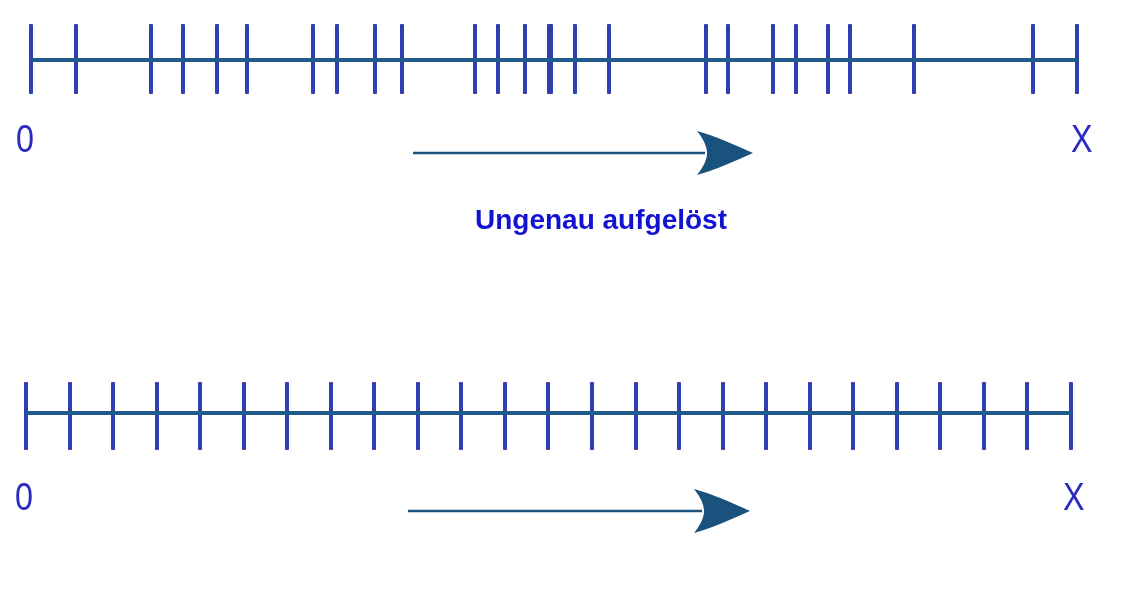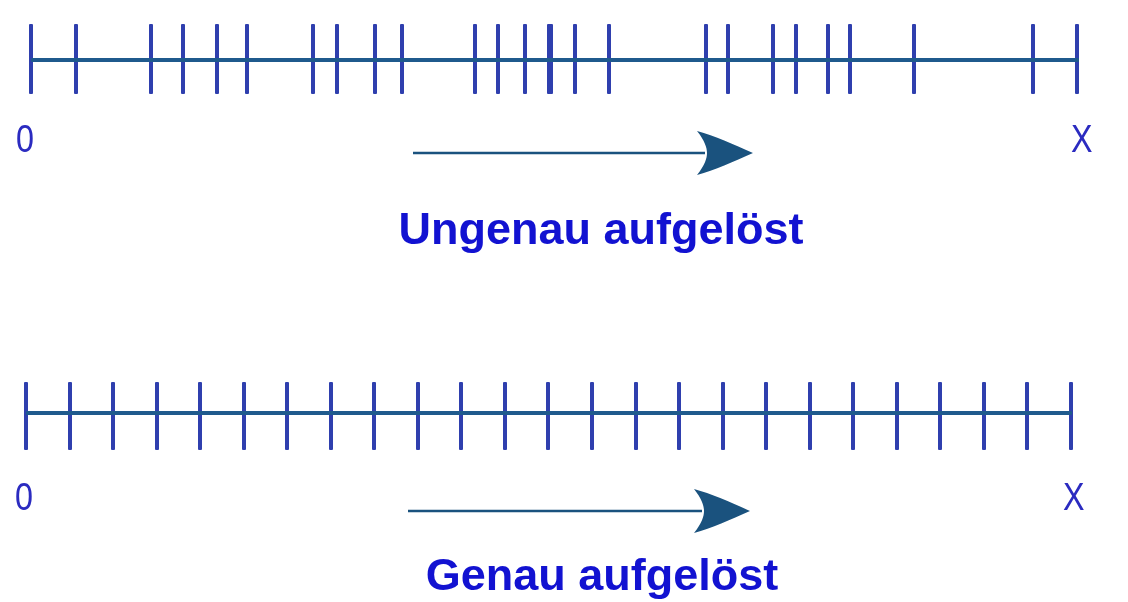--- a/index.html
+++ b/index.html
@@ -29,21 +29,21 @@
     position: absolute;
     font-size: 38px;
     font-weight: 400;
     line-height: 1;
     transform: scaleX(0.85);
     transform-origin: left top;
     white-space: nowrap;
   }
   .caption {
     position: absolute;
-    font-size: 45px;
+    font-size: 28px;
     font-weight: 700;
     line-height: 1;
     white-space: nowrap;
     transform: translateX(-50%);
   }
   .arrow { position: absolute; overflow: visible; }
 </style>
 </head>
 <body>
 
@@ -115,16 +115,15 @@
         <div class="tick" style="left: 1025.25px; top: 382px; width: 3.5px; height: 68px; background: rgb(47, 63, 174);"></div>
         <div class="tick" style="left: 1069.25px; top: 382px; width: 3.5px; height: 68px; background: rgb(47, 63, 174);"></div>
       </div>
     <div class="axis" style="left: 26px; width: 1046px; top: 411px; background: rgb(31, 90, 141);"></div>
     <div class="endpoint ep-zero" style="left: 15px; top: 478px; color: rgb(43, 43, 192);">0</div>
     <div class="endpoint ep-x" style="left: 1063px; top: 478px; color: rgb(43, 43, 192);">X</div>
     <svg class="arrow" width="342" height="48" viewBox="0 0 342 48" style="left: 408px; top: 487px;">
         <line x1="0" y1="24" x2="294" y2="24" stroke="#1a527e" stroke-width="2.5"></line>
         <path d="M 342 24 C 322 15, 304 7, 286 2 C 294 12, 296 19, 296 24 C 296 29, 294 36, 286 46 C 304 41, 322 33, 342 24 Z" fill="#1a527e"></path>
       </svg>
-    <div class="caption" style="left: 602px; top: 552px; color: rgb(18, 18, 209);">Genau aufgelöst</div>
   </section>
 
 </div>
 
 </body></html>

